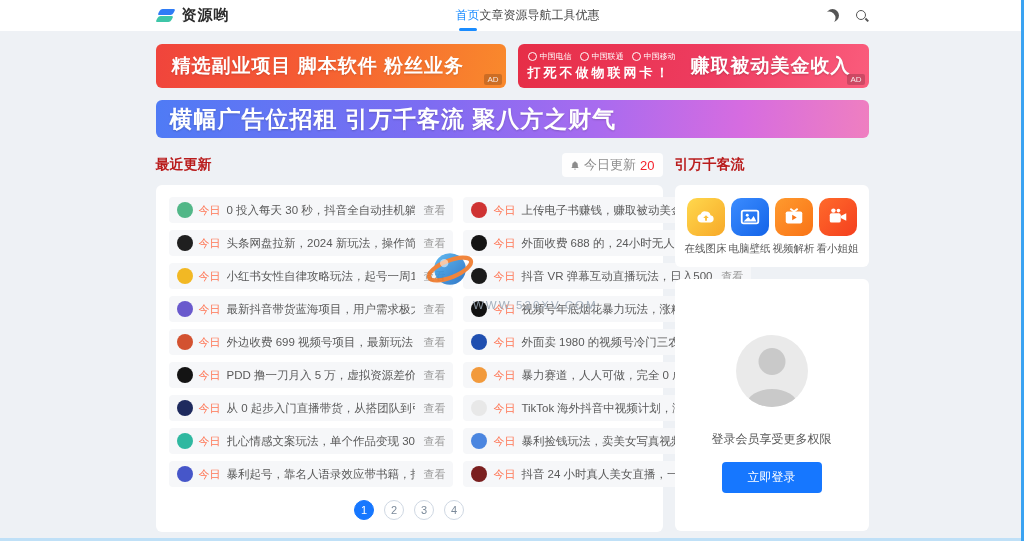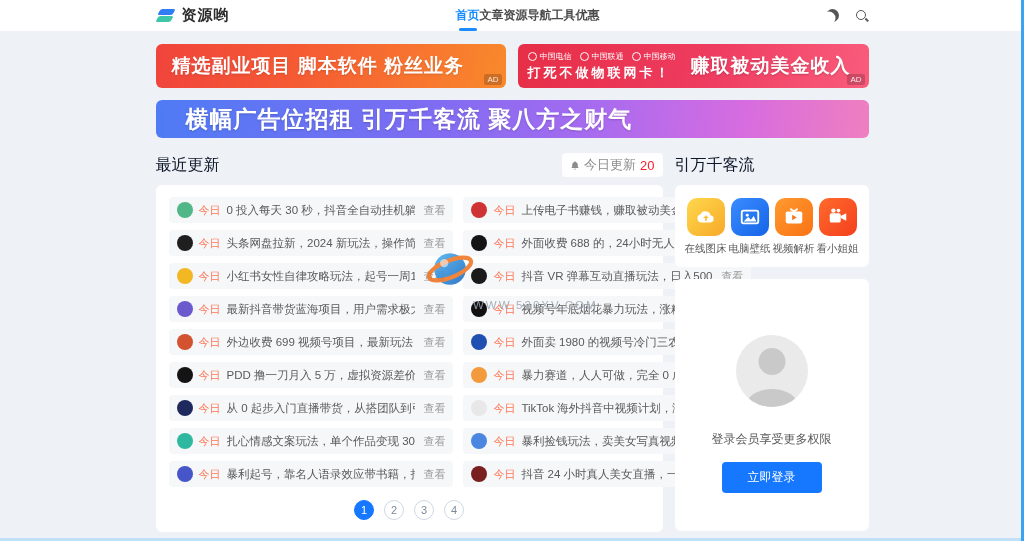--- a/index.html
+++ b/index.html
@@ -12,21 +12,21 @@
 
   
   .navbar { height:31px; background:#ffffff; width:100%; }
   .navbar-inner { width:713px; margin:0 auto; height:100%; display:flex; align-items:center; }
   .brand { display:flex; align-items:center; gap:6px; cursor:pointer; }
   .brand-logo { width:20px; height:18px; position:relative; }
   .brand-logo i { position:absolute; display:block; width:15px; height:6px; border-radius:2px; transform:skewX(-28deg); }
   .brand-logo i.b1 { background:#2f7cf6; left:3px; top:2px; }
   .brand-logo i.b2 { background:#3ec6a8; left:1px; top:9px; }
   .brand-name { font-size:15px; font-weight:bold; color:#2b2b2b; letter-spacing:1px; }
-  .nav { display:flex; margin:0 auto; height:100%; align-items:center;font-weight:bold; }
+  .nav { display:flex; margin:0 auto; height:100%; align-items:center; }
   .nav-item { font-size:12px; color:#4a4a4a; text-decoration:none; position:relative; height:100%; display:flex; align-items:center; cursor:pointer; }
   .nav-item.active { color:#1a8cff; }
   .nav-item.active::after { content:""; position:absolute; bottom:0; left:50%; transform:translateX(-50%); width:18px; height:3px; border-radius:3px; background:#1a8cff; }
   .nav-icons { display:flex; gap:16px; align-items:center; }
   .moon-icon { width:13px; height:13px; border-radius:50%; box-shadow:inset -3.5px 2.5px 0 0 #555; cursor:pointer; }
   .search-icon { position:relative; width:14px; height:14px; cursor:pointer; }
   .search-icon::before { content:""; position:absolute; left:1px; top:1px; width:8px; height:8px; border:1.5px solid #555; border-radius:50%; }
   .search-icon::after { content:""; position:absolute; left:10px; top:10px; width:4px; height:1.5px; background:#555; transform:rotate(45deg); }
 
   
@@ -40,28 +40,28 @@
   .banner-left .txt { color:#fff; font-size:19px; font-weight:bold; letter-spacing:1px; text-shadow:0 1px 2px rgba(0,0,0,.15); }
   .ad-tag { position:absolute; right:4px; bottom:3px; font-size:8px; color:rgba(255,255,255,.85); background:rgba(0,0,0,.18); border-radius:2px; padding:0 3px; line-height:11px; }
   .banner-right { flex:1; background:linear-gradient(100deg,#e62e47 0%,#ee3c60 55%,#fa5c7c 100%); display:flex; align-items:center; padding:0 10px; gap:8px; }
   .br-left { display:flex; flex-direction:column; gap:2px; flex-shrink:0; }
   .carriers { display:flex; gap:8px; }
   .carrier { display:flex; align-items:center; gap:3px; color:#fff; font-size:8px; white-space:nowrap; }
   .carrier i { width:9px; height:9px; border:1.5px solid #fff; border-radius:50%; display:inline-block; }
   .br-slogan { color:#fff; font-size:13px; font-weight:bold; letter-spacing:3px; white-space:nowrap; }
   .br-headline { color:#fff; font-size:19px; font-weight:bold; letter-spacing:1px; white-space:nowrap; margin-left:auto; padding-right:8px; text-shadow:0 1px 2px rgba(0,0,0,.2); }
 
-  .wide-banner { margin-top:12px; height:38px; border-radius:6px; background:linear-gradient(95deg,#4f7bf5 0%,#7d6cf2 38%,#a96bef 62%,#d66ce0 82%,#ef7fc0 100%); display:flex; align-items:center; padding:0 30px; overflow:hidden; cursor:pointer; }
+  .wide-banner { margin-top:12px; height:38px; border-radius:6px; background:linear-gradient(95deg,#4f7bf5 0%,#7d6cf2 38%,#a96bef 62%,#d66ce0 82%,#ef7fc0 100%); display:flex; align-items:center; padding:0 14px; overflow:hidden; cursor:pointer; }
   .wb-text { color:#fff; font-size:23px; font-weight:bold; letter-spacing:1px; white-space:nowrap; text-shadow:0 1px 2px rgba(0,0,0,.18); }
   .wb-btn { margin-left:16px; background:#fff; color:#3a6cf0; font-weight:bold; font-size:15px; letter-spacing:5px; padding:3px 30px 3px 35px; border-radius:999px; cursor:pointer; white-space:nowrap; box-shadow:0 1px 4px rgba(0,0,0,.15); }
 
   
   .headers { margin-top:16px; }
   .sec-head { display:flex; align-items:center; justify-content:space-between; height:22px; }
-  .sec-title { font-size:16px; font-weight:normal; color:#0f172a; }
+  .sec-title { font-size:14px; font-weight:bold; color:#b91c1c; }
   .today-badge { display:flex; align-items:center; gap:4px; background:rgba(255,255,255,.9); border-radius:4px; padding:3px 8px; font-size:13px; color:#8c8c8c; cursor:default; }
   .today-badge .cnt { color:#f5222d; }
 
   
   .cards { margin-top:9px; align-items:start; }
   .card { background:#fff; border-radius:6px; }
   .main-card { padding:12px 13px; }
   .list-grid { display:grid; grid-template-columns:1fr 1fr; column-gap:10px; row-gap:7px; }
   .row { display:flex; align-items:center; gap:6px; background:#f6f7f9; border-radius:4px; height:26px; padding:0 8px; cursor:pointer; }
   .row .ava { width:16px; height:16px; border-radius:50%; flex-shrink:0; }

